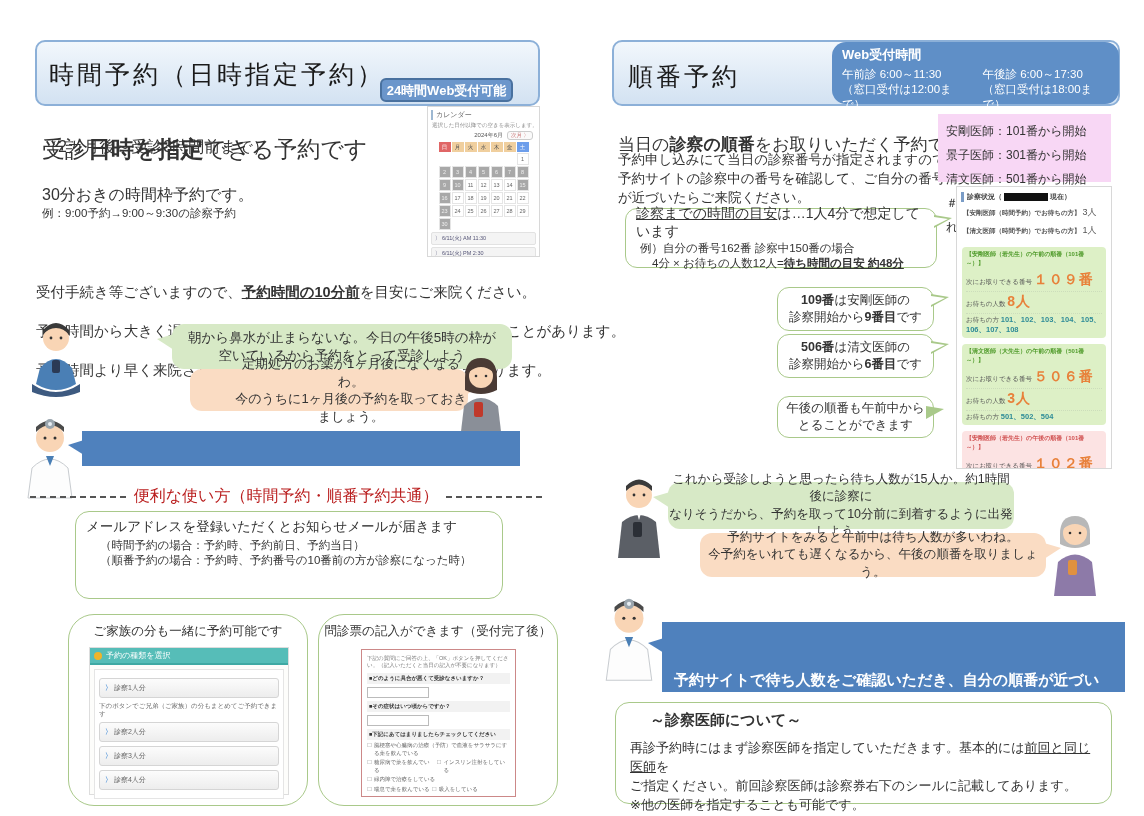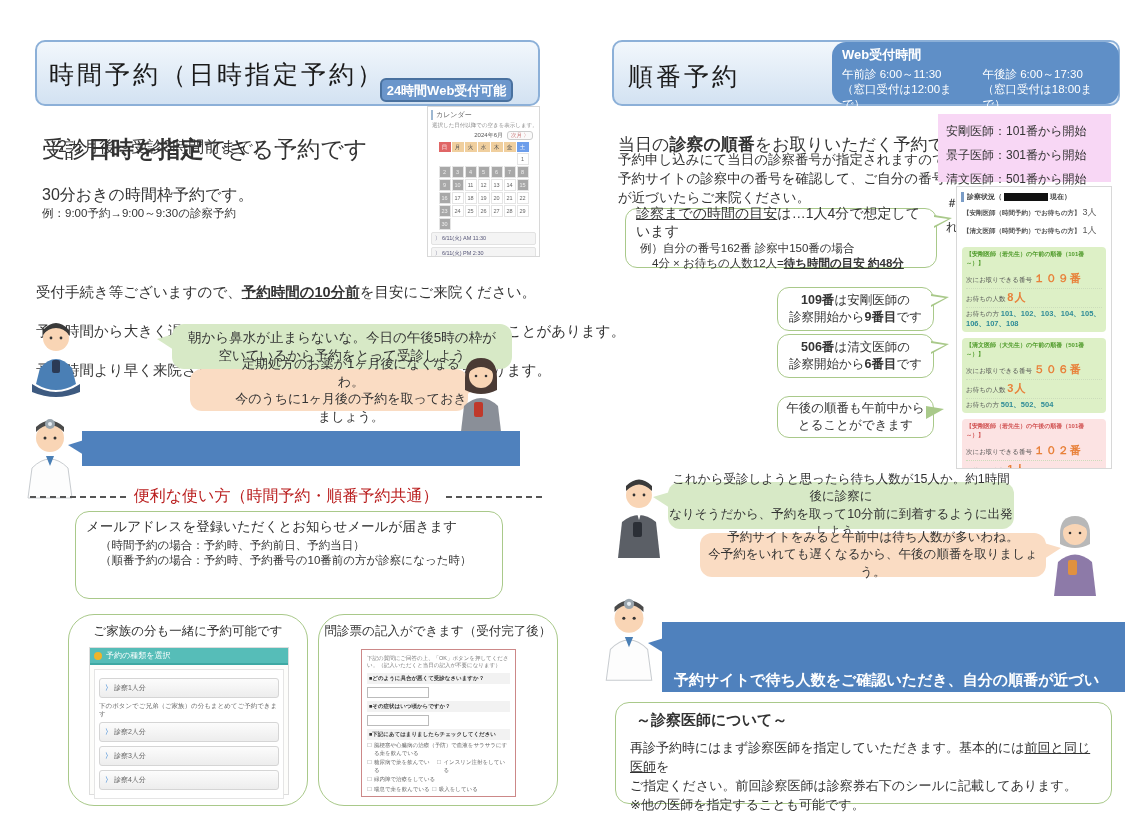--- a/index.html
+++ b/index.html
@@ -55,21 +55,21 @@
   
   .sp-head{display:flex;align-items:center;font-size:7px;color:#444;border-left:3px solid #7a9cc6;padding-left:3px;margin:5px 4px 4px 4px;font-weight:bold;}
   .redact{display:inline-block;width:44px;height:8px;background:#111;margin:0 2px;}
   .sp-wait{font-size:6.5px;color:#555;margin:0 5px 5px 6px;font-weight:bold;}
   .sp-wait .cnt{font-size:9px;font-weight:normal;}
   .sp-block{margin:0 5px 6px 5px;border-radius:4px;padding:3px 4px;box-sizing:border-box;}
   .sp-green{background:#ddf0c6;} .sp-pink{background:#fce3e3;}
   .sp-bt{font-size:6px;font-weight:bold;}
   .sp-green .sp-bt{color:#4e9a29;} .sp-pink .sp-bt{color:#d05050;}
   .sp-row{font-size:6.5px;color:#555;margin-top:2px;border-top:1px dotted #cdb;padding-top:1px;}
-  .sp-num{color:#e8813a;font-weight:bold;font-size:11px;letter-spacing:1px;}
+  .sp-num{color:#e8813a;font-weight:bold;font-size:14px;letter-spacing:1px;}
   .sp-list{color:#2e8b97;font-weight:bold;font-size:7.5px;}
   
   .app{position:absolute;background:#fdfdfb;border:1px solid #ddd;box-sizing:border-box;}
   .app-head{background:#56bdb8;color:#fff;font-size:8px;line-height:15px;padding-left:16px;position:relative;border-bottom:2px solid #3fa9a4;}
   .app-head .dot{position:absolute;left:4px;top:3.5px;width:8px;height:8px;border-radius:50%;background:#f0b429;}
   .app-body{background:#fff;border:1px solid #e5e5e5;margin:4px;padding:4px;}
   .app-btn{background:linear-gradient(#fcfcfc,#ededed);border:1px solid #d5d5d5;border-radius:3px;
            font-size:7px;color:#666;padding:4px 5px;margin:4px 0;}
   .app-btn .ar{color:#4a90d9;font-weight:bold;}
   .app-note{font-size:6.5px;color:#666;line-height:8px;}
@@ -400,21 +400,21 @@
     <path d="M26 38 L30 48 L34 38 Z" fill="#4a7fb5"></path>
   </svg>
   <div class="banner" style="left:662px;top:622px;width:463px;height:70px;font-size:15px;line-height:22px;padding:3px 12px;">
     <div class="tail tail-left-blue" style="top:16px;"></div>
     <span>予約サイトで待ち人数をご確認いただき、自分の順番が近づいてから
 ご来院ください。
 医院内での待ち時間を短縮できますのでぜひご活用ください。</span>
   </div>
 
   <div class="gbox" style="left:615px;top:702px;width:497px;height:102px;padding:8px 14px;">
-    <div class="b" style="font-size:15px;margin-left:6px;font-family:Liberation Mono, monospace;">～診察医師について～</div>
+    <div class="b" style="font-size:15px;margin-left:20px;font-family:Liberation Mono, monospace;">～診察医師について～</div>
     <div style="font-size:13px;line-height:19px;margin-top:8px;">
       <span>再診予約時にはまず診察医師を指定していただきます。基本的には</span><span class="u">前回と同じ医師</span><span>を</span><br>
       <span>ご指定ください。前回診察医師は診察券右下のシールに記載してあります。</span><br>
       <span>※他の医師を指定することも可能です。</span>
     </div>
   </div>
 
 </div>
 
 </body></html>

